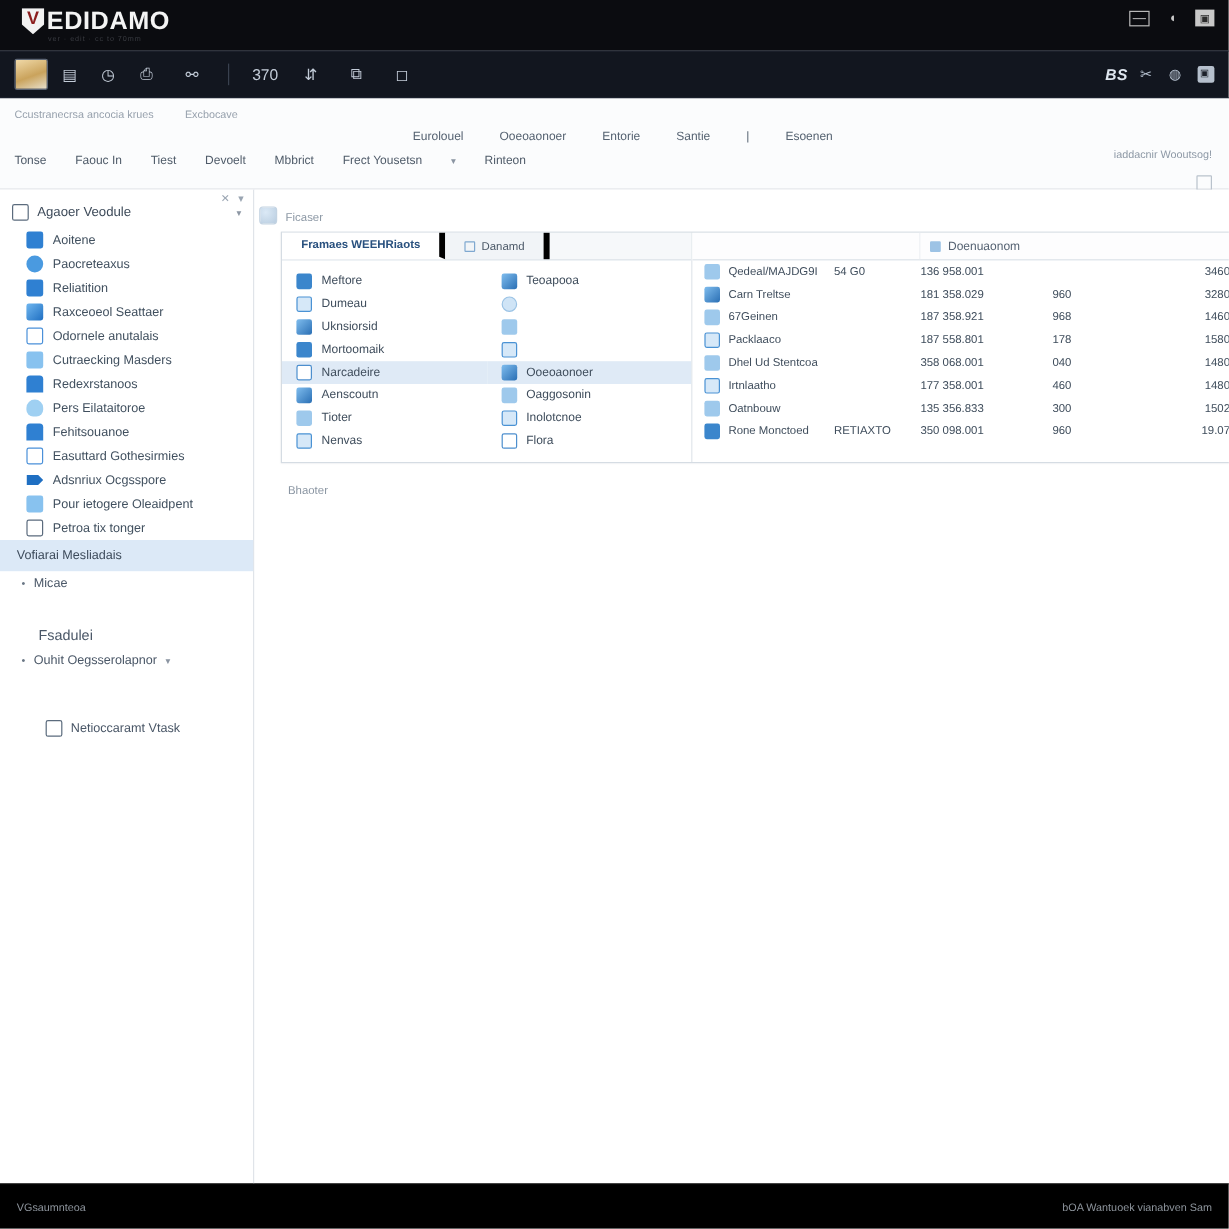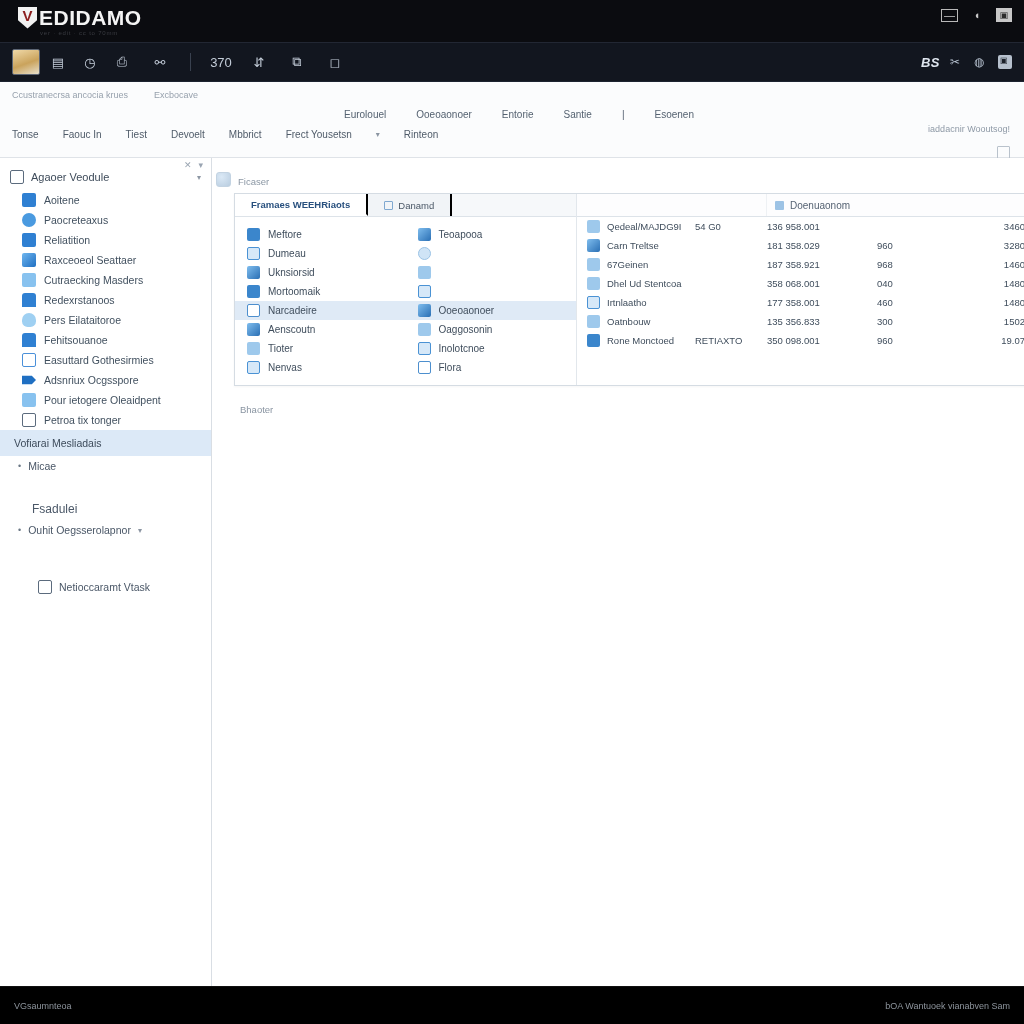--- a/index.html
+++ b/index.html
@@ -103,21 +103,21 @@
   }
   .content-label { font-size: 9.5px; color: #8b97a4; margin: 4px 0 6px 6px; filter: blur(.5px); }
   .card {
     border: 1px solid #d5dce3; background: #fff; display: flex; min-height: 186px;
     box-shadow: 0 1px 2px rgba(0,0,0,.04); margin-left: 2px; margin-right: 8px;
   }
   .card-left { width: 342px; flex: 0 0 342px; border-right: 1px solid #e2e7ec; }
   .tabs { display: flex; border-bottom: 1px solid #dde3e9; height: 23px; background: #f6f8fa; }
   .tab {
     font-size: 9.5px; color: #4a5766; padding: 0 16px; display: flex; align-items: center; gap: 5px;
-    border-right: 2px solid #000000; filter: blur(.5px); background: #f1f4f7;
+    border-right: 5px solid #000000; filter: blur(.5px); background: #f1f4f7;
   }
   .tab.active { background: #fff; color: #28507e; font-weight: bold; border-bottom: 2px solid #ffffff; }
   .tab .mini { width: 9px; height: 9px; border: 1px solid #7fa8d0; border-radius: 1px; filter: none; }
   .cols { display: flex; padding: 8px 0 8px 0; }
   .col { flex: 1 1 50%; }
   .cell {
     display: flex; align-items: center; gap: 8px; font-size: 10px; color: #3f4d5c;
     padding: 3px 6px 3px 12px; height: 19px;
   }
   .cell .lb { filter: blur(.55px); }
@@ -246,20 +246,24 @@
         </div>
       <div class="tree-item">
           <span class="ic b1"></span>
           <span class="lb">Reliatition</span>
         </div>
       <div class="tree-item">
           <span class="ic b3"></span>
           <span class="lb">Raxceoeol Seattaer</span>
         </div>
       <div class="tree-item">
+          <span class="ic b6"></span>
+          <span class="lb">Odornele anutalais</span>
+        </div>
+      <div class="tree-item">
           <span class="ic b5"></span>
           <span class="lb">Cutraecking Masders</span>
         </div>
       <div class="tree-item">
           <span class="ic b4"></span>
           <span class="lb">Redexrstanoos</span>
         </div>
       <div class="tree-item">
           <span class="ic b8"></span>
           <span class="lb">Pers Eilataitoroe</span>
@@ -431,20 +435,31 @@
                 <span class="td">67Geinen</span>
               </span>
             <span class="td td-code"></span>
             <span class="td td-date">187 358.921</span>
             <span class="td td-n1">968</span>
             <span class="td td-n2">1460</span>
 
           </div>
           <div class="tr">
             <span class="td-name">
+                <span class="mic b"></span>
+                <span class="td">Packlaaco</span>
+              </span>
+            <span class="td td-code"></span>
+            <span class="td td-date">187 558.801</span>
+            <span class="td td-n1">178</span>
+            <span class="td td-n2">1580</span>
+
+          </div>
+          <div class="tr">
+            <span class="td-name">
                 <span class="mic e"></span>
                 <span class="td">Dhel Ud Stentcoa</span>
               </span>
             <span class="td td-code"></span>
             <span class="td td-date">358 068.001</span>
             <span class="td td-n1">040</span>
             <span class="td td-n2">1480</span>
 
           </div>
           <div class="tr">

